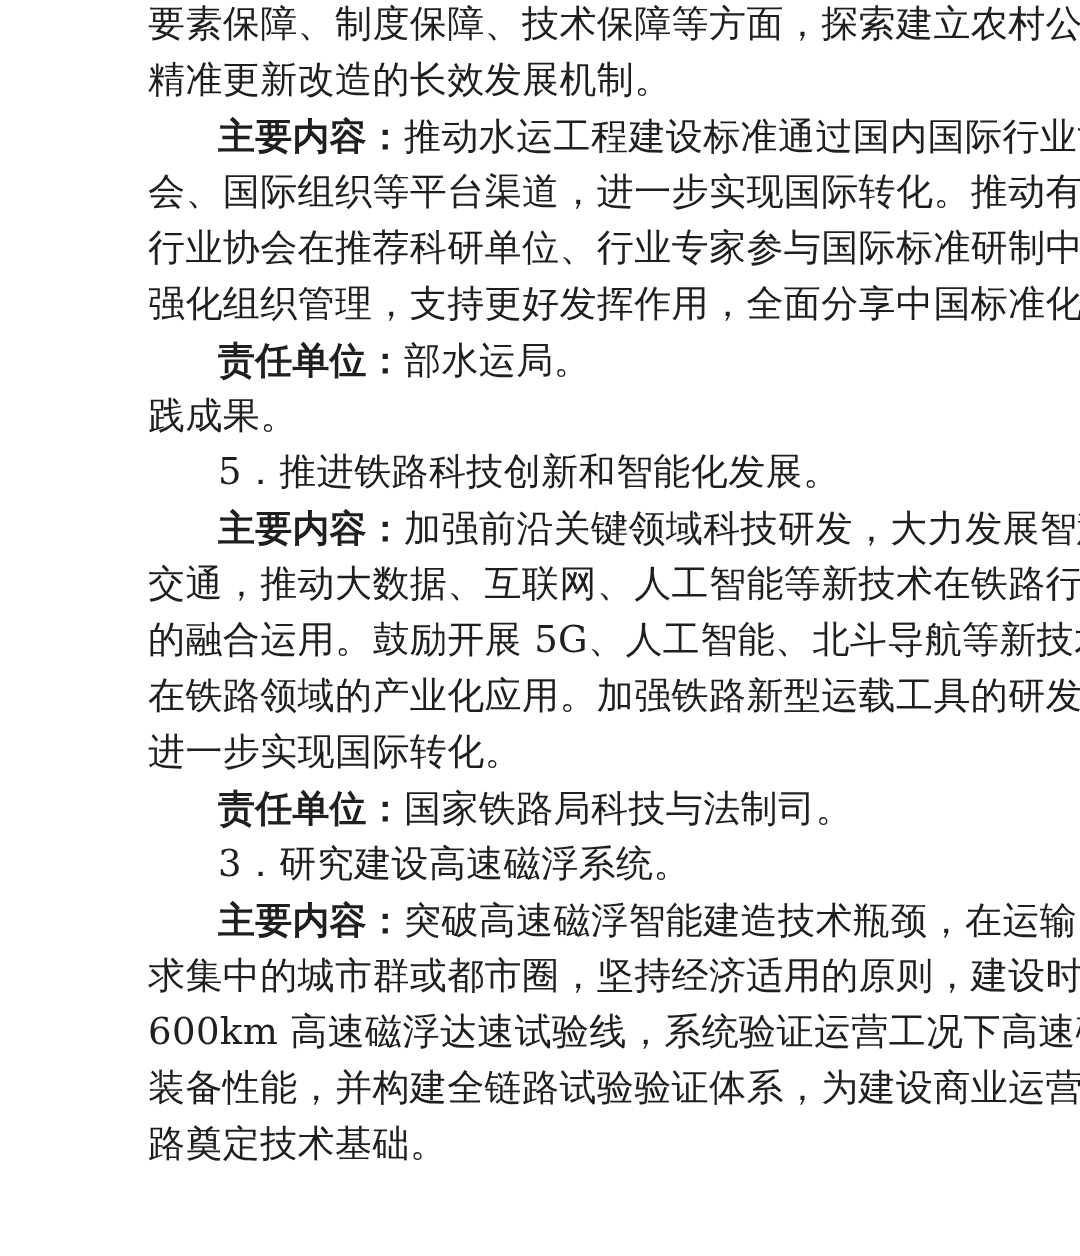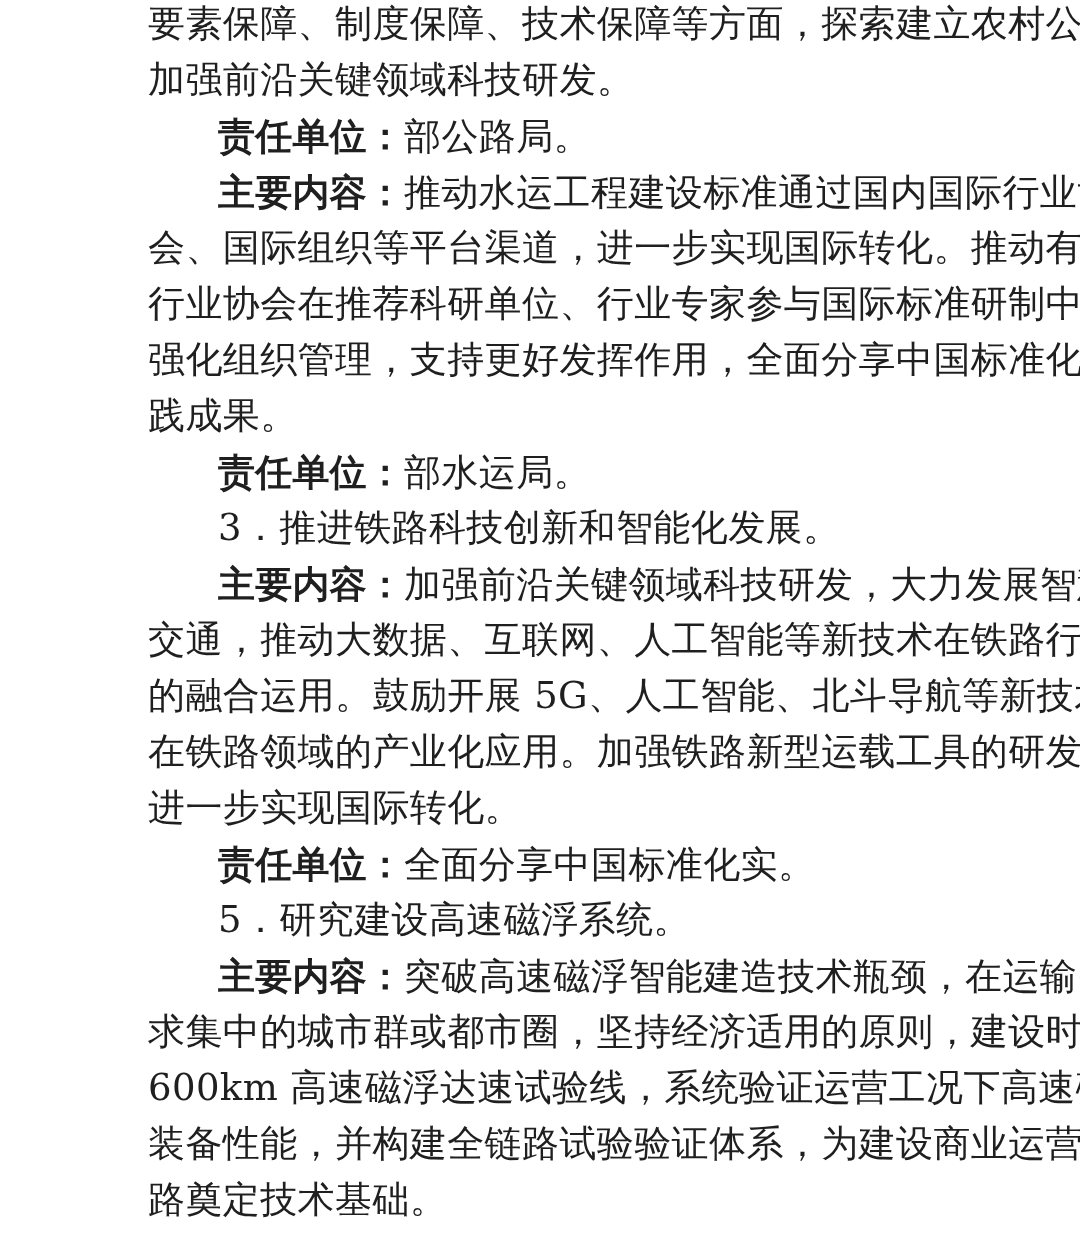--- a/index.html
+++ b/index.html
@@ -44,56 +44,53 @@
     letter-spacing: 0.4px;
   }
 </style>
 </head>
 <body>
 
 <div id="page">
 
   <div class="line first">要素保障、制度保障、技术保障等方面，探索建立农村公路</div>
 
-  <div class="line">加强前沿关键领域科技研发。</div>
+  <div class="line">精准更新改造的长效发展机制。</div>
 
-  <div class="line indent">
-    <span class="lbl">责任单位：</span><span>部公路局。</span>
-  </div>
 
 
   <div class="line indent">
     <span class="lbl">主要内容：</span><span>推动水运工程建设标准通过国内国际行业协</span>
   </div>
 
   <div class="line justified">会、国际组织等平台渠道，进一步实现国际转化。推动有关</div>
   <div class="line justified">行业协会在推荐科研单位、行业专家参与国际标准研制中，</div>
   <div class="line justified">强化组织管理，支持更好发挥作用，全面分享中国标准化实</div>
-  <div class="line">践成果。</div>
-
   <div class="line indent">
     <span class="lbl">责任单位：</span><span>部水运局。</span>
   </div>
 
-  <div class="line indent">3．推进铁路科技创新和智能化发展。</div>
+  <div class="line">践成果。</div>
+
+  <div class="line indent">5．推进铁路科技创新和智能化发展。</div>
 
   <div class="line indent">
     <span class="lbl">主要内容：</span><span>加强前沿关键领域科技研发，大力发展智慧</span>
   </div>
 
   <div class="line justified">交通，推动大数据、互联网、人工智能等新技术在铁路行业</div>
   <div class="line justified">的融合运用。鼓励开展 5G、人工智能、北斗导航等新技术</div>
   <div class="line justified">在铁路领域的产业化应用。加强铁路新型运载工具的研发，</div>
   <div class="line">进一步实现国际转化。</div>
 
   <div class="line indent">
-    <span class="lbl">责任单位：</span><span>全面分享中国标准化实。</span>
+    <span class="lbl">责任单位：</span><span>国家铁路局科技与法制司。</span>
   </div>
 
-  <div class="line indent">5．研究建设高速磁浮系统。</div>
+  <div class="line indent">3．研究建设高速磁浮系统。</div>
 
   <div class="line indent">
     <span class="lbl">主要内容：</span><span>突破高速磁浮智能建造技术瓶颈，在运输需</span>
   </div>
 
   <div class="line justified">求集中的城市群或都市圈，坚持经济适用的原则，建设时速</div>
   <div class="line justified">600km 高速磁浮达速试验线，系统验证运营工况下高速磁浮</div>
   <div class="line justified">装备性能，并构建全链路试验验证体系，为建设商业运营线</div>
   <div class="line">路奠定技术基础。</div>
 

